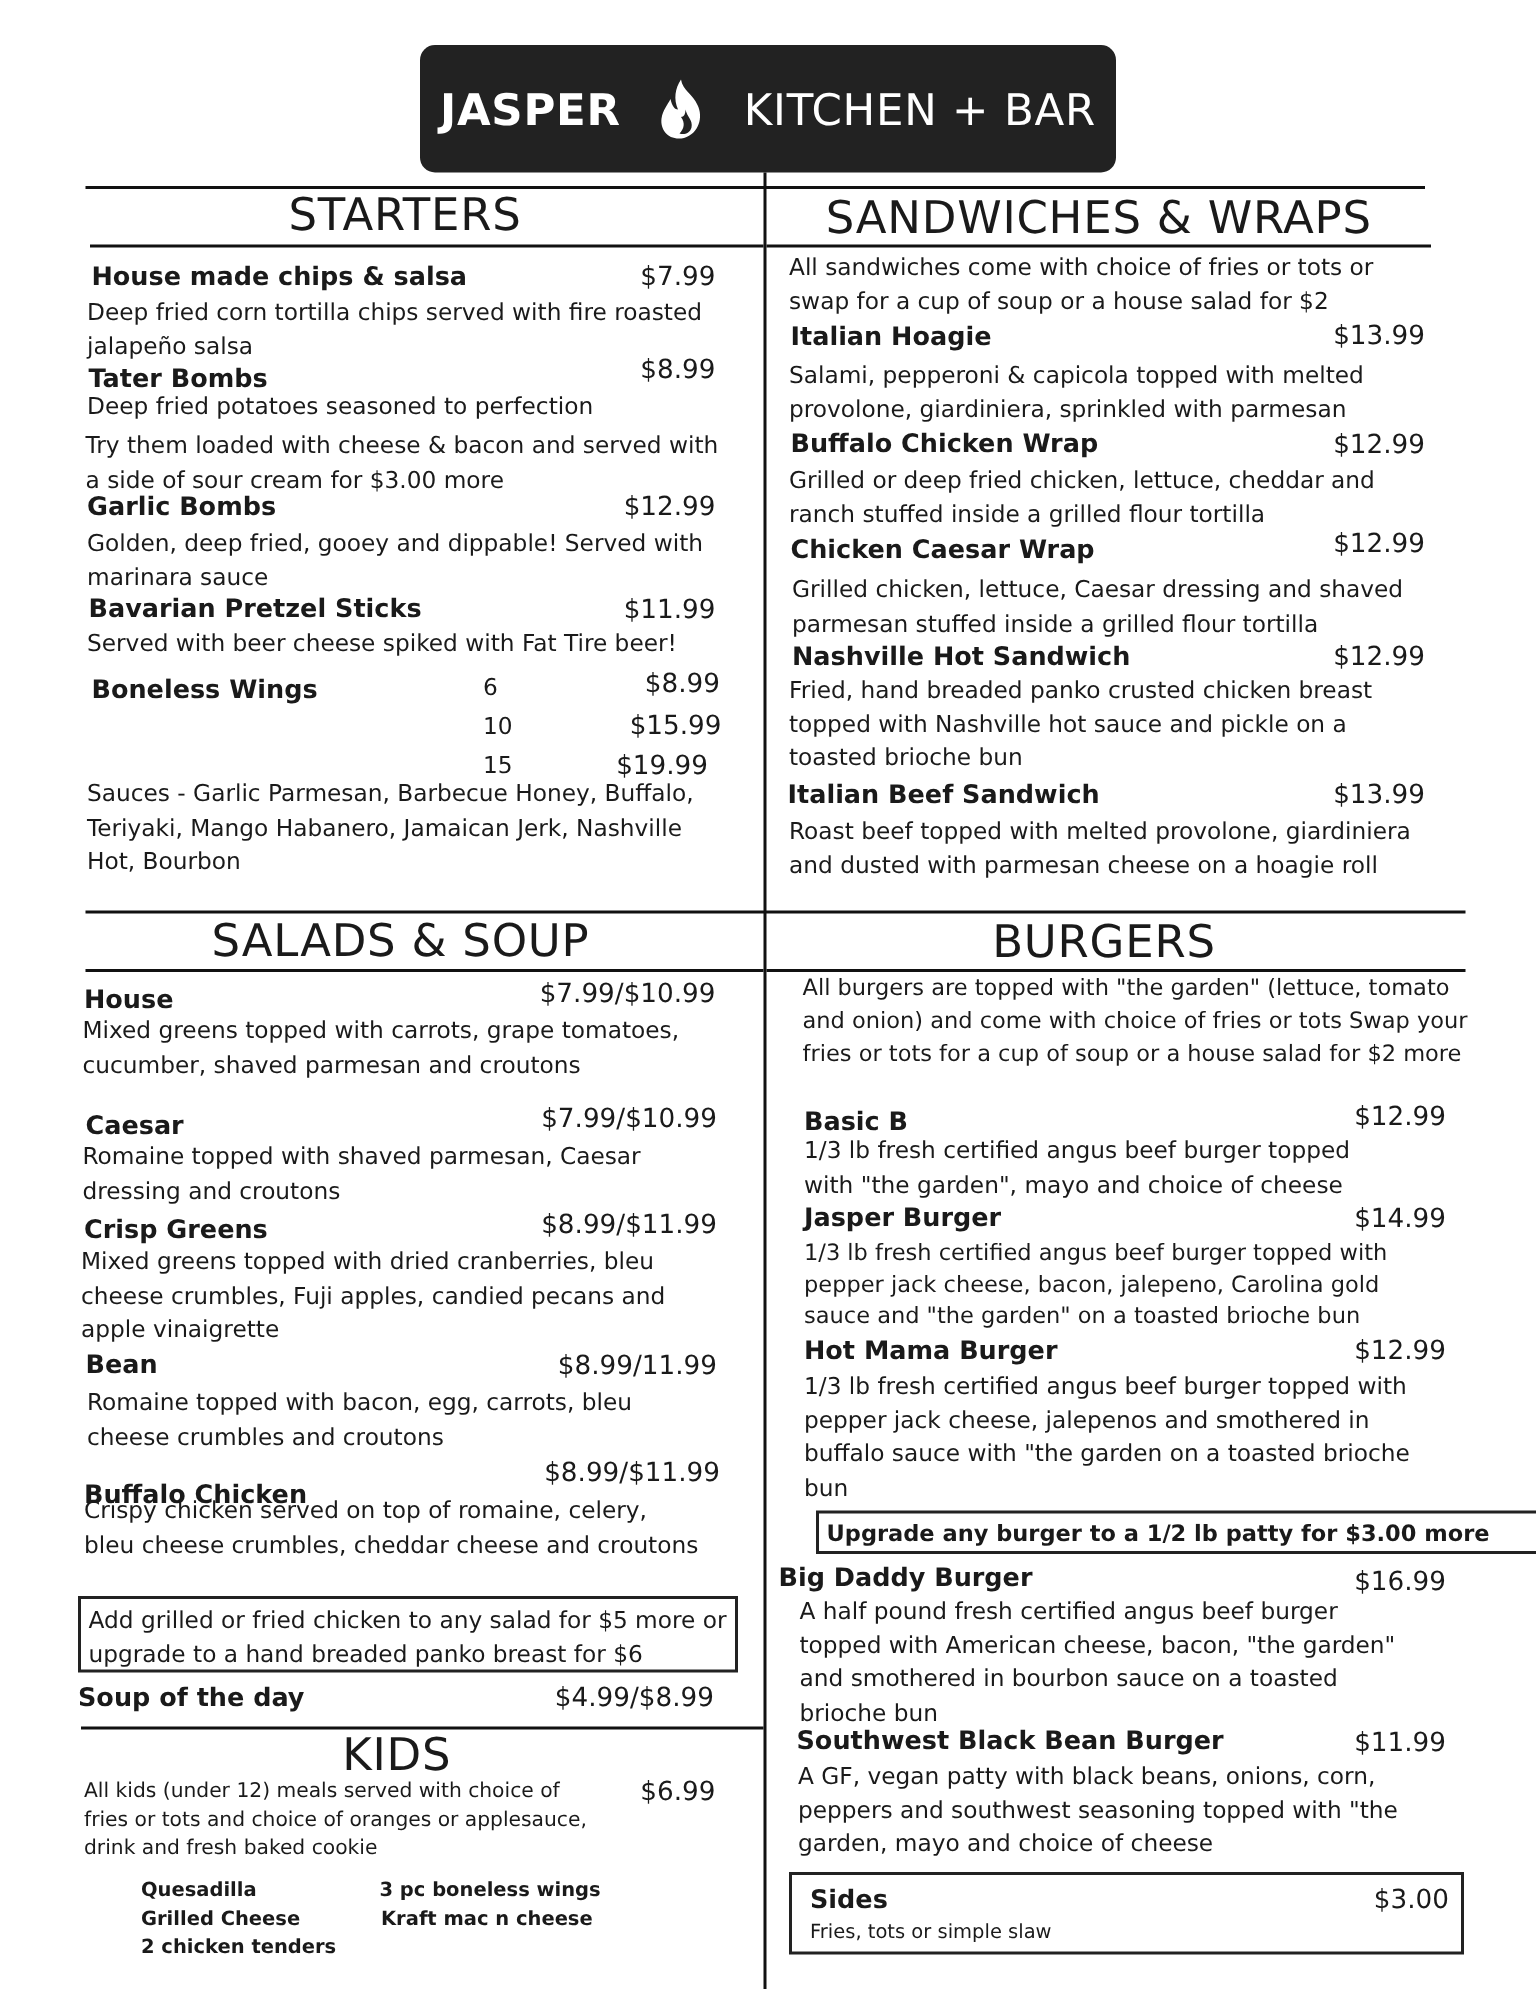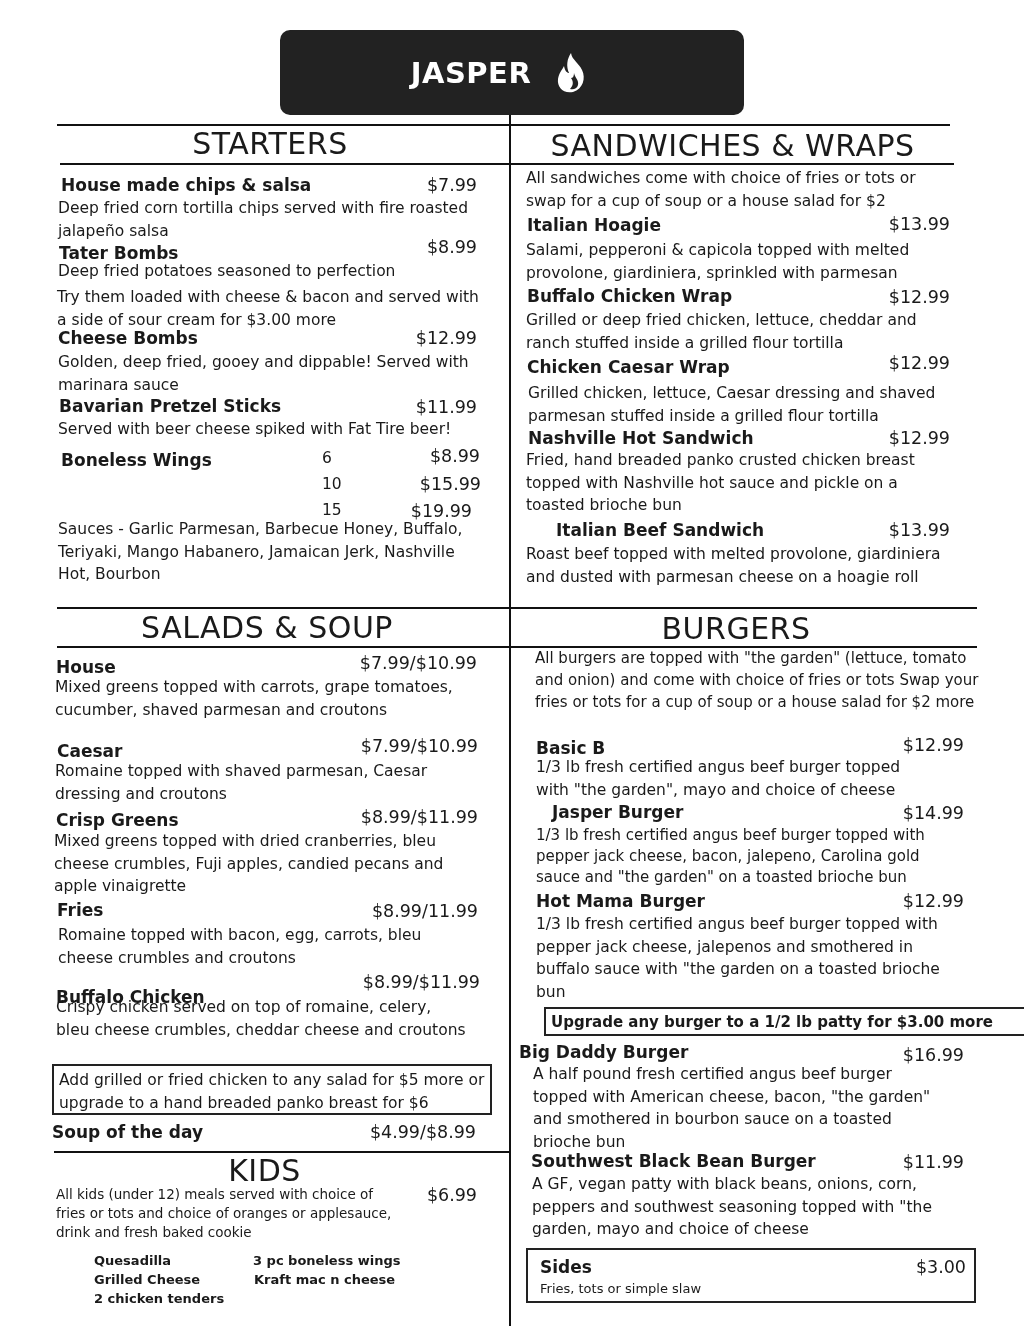--- a/index.html
+++ b/index.html
@@ -23,20 +23,21 @@
 </style>
 </head>
 <body>
 
 <div class="abs header-box">
   <span class="hdr-brand">JASPER</span>
   <svg class="flame" viewBox="0 0 36 44">
     <path d="M18 2 C19 9 26 12 29 19 C33 27 30 38 20 41 C10 43 4 36 5 28 C6 22 9 19 11 15 C12 20 14 22 16 22 C13 15 14 8 18 2 Z" fill="#fff"></path>
     <path d="M21 22 C22 27 26 29 25 34 C24 38 20 39 17 38 C20 35 21 31 18 27 C20 27 21 25 21 22 Z" fill="#222"></path>
   </svg>
+  <span class="hdr-sub">KITCHEN + BAR</span>
 </div>
 
 <div class="vline" style="left:509px; top:115px; height:1211px;"></div>
 <div class="hline" style="left:57px; top:124px; width:893px;"></div>
 <div class="hline" style="left:60px; top:163px; width:449px;"></div>
 <div class="hline" style="left:511px; top:163px; width:443px;"></div>
 <div class="hline" style="left:57px; top:607px; width:920px;"></div>
 <div class="hline" style="left:57px; top:646px; width:452px;"></div>
 <div class="hline" style="left:511px; top:646px; width:466px;"></div>
 <div class="hline" style="left:54px; top:1151px; width:455px;"></div>
@@ -45,21 +46,21 @@
 
 <div class="iname" style="left:61px; top:175px;">House made chips &amp; salsa</div>
 <div class="iprice" style="left:400px; top:175px; width:77px;">$7.99</div>
 <div class="idesc" style="left:58px; top:197px; width:420px;">Deep fried corn tortilla chips served with fire roasted jalapeño salsa</div>
 
 <div class="iname" style="left:59px; top:243px;">Tater Bombs</div>
 <div class="iprice" style="left:400px; top:237px; width:77px;">$8.99</div>
 <div class="idesc" style="left:58px; top:260px; width:420px;">Deep fried potatoes seasoned to perfection</div>
 <div class="idesc" style="left:57px; top:286px; width:425px;">Try them loaded with cheese &amp; bacon and served with a side of sour cream for $3.00 more</div>
 
-<div class="iname" style="left:58px; top:328px;">Cheese Bombs</div>
+<div class="iname" style="left:58px; top:328px;">Garlic Bombs</div>
 <div class="iprice" style="left:400px; top:328px; width:77px;">$12.99</div>
 <div class="idesc" style="left:58px; top:351px; width:420px;">Golden, deep fried, gooey and dippable! Served with marinara sauce</div>
 
 <div class="iname" style="left:59px; top:396px;">Bavarian Pretzel Sticks</div>
 <div class="iprice" style="left:400px; top:397px; width:77px;">$11.99</div>
 <div class="idesc" style="left:58px; top:418px; width:440px; white-space:nowrap;">Served with beer cheese spiked with Fat Tire beer!</div>
 
 <div class="iname" style="left:61px; top:450px;">Boneless Wings</div>
 <div class="idesc" style="left:322px; top:447px;">6</div>
 <div class="iprice" style="left:400px; top:446px; width:80px;">$8.99</div>
@@ -81,39 +82,39 @@
 <div class="idesc" style="left:526px; top:309px; width:430px;">Grilled or deep fried chicken, lettuce, cheddar and ranch stuffed inside a grilled flour tortilla</div>
 
 <div class="iname" style="left:527px; top:357px;">Chicken Caesar Wrap</div>
 <div class="iprice" style="left:870px; top:353px; width:80px;">$12.99</div>
 <div class="idesc" style="left:528px; top:382px; width:435px;">Grilled chicken, lettuce, Caesar dressing and shaved parmesan stuffed inside a grilled flour tortilla</div>
 
 <div class="iname" style="left:528px; top:428px;">Nashville Hot Sandwich</div>
 <div class="iprice" style="left:870px; top:428px; width:80px;">$12.99</div>
 <div class="idesc" style="left:526px; top:449px; width:430px;">Fried, hand breaded panko crusted chicken breast topped with Nashville hot sauce and pickle on a toasted brioche bun</div>
 
-<div class="iname" style="left:525px; top:520px;margin-left:31px;">Italian Beef Sandwich</div>
+<div class="iname" style="left:525px; top:520px;">Italian Beef Sandwich</div>
 <div class="iprice" style="left:870px; top:520px; width:80px;">$13.99</div>
 <div class="idesc" style="left:526px; top:543px; width:430px;">Roast beef topped with melted provolone, giardiniera and dusted with parmesan cheese on a hoagie roll</div>
 
 <div class="sec-title" style="left:57px; top:610px; width:420px;">SALADS &amp; SOUP</div>
 
 <div class="iname" style="left:56px; top:657px;">House</div>
 <div class="iprice" style="left:340px; top:653px; width:137px;">$7.99/$10.99</div>
 <div class="idesc" style="left:55px; top:676px; width:400px;">Mixed greens topped with carrots, grape tomatoes, cucumber, shaved parmesan and croutons</div>
 
 <div class="iname" style="left:57px; top:741px;">Caesar</div>
 <div class="iprice" style="left:340px; top:736px; width:138px;">$7.99/$10.99</div>
 <div class="idesc" style="left:55px; top:760px; width:420px;">Romaine topped with shaved parmesan, Caesar dressing and croutons</div>
 
 <div class="iname" style="left:56px; top:810px;">Crisp Greens</div>
 <div class="iprice" style="left:340px; top:807px; width:138px;">$8.99/$11.99</div>
 <div class="idesc" style="left:54px; top:830px; width:425px;">Mixed greens topped with dried cranberries, bleu cheese crumbles, Fuji apples, candied pecans and apple vinaigrette</div>
 
-<div class="iname" style="left:57px; top:900px;">Fries</div>
+<div class="iname" style="left:57px; top:900px;">Bean</div>
 <div class="iprice" style="left:340px; top:901px; width:138px;">$8.99/11.99</div>
 <div class="idesc" style="left:58px; top:924px; width:410px;">Romaine topped with bacon, egg, carrots, bleu cheese crumbles and croutons</div>
 
 <div class="iname" style="left:56px; top:973px;margin-top:14px;">Buffalo Chicken</div>
 <div class="iprice" style="left:340px; top:972px; width:140px;">$8.99/$11.99</div>
 <div class="idesc" style="left:56px; top:996px; width:410px;">Crispy chicken served on top of romaine, celery, bleu cheese crumbles, cheddar cheese and croutons</div>
 
 <div class="note-box" style="left:52px; top:1064px; width:440px; height:51px;">
   <div class="idesc" style="left:5px; top:3px; width:430px;">Add grilled or fried chicken to any salad for $5 more or upgrade to a hand breaded panko breast for $6</div>
 </div>
@@ -131,21 +132,21 @@
 <div class="kid-item" style="left:253px; top:1253px;">3 pc boneless wings</div>
 <div class="kid-item" style="left:254px; top:1272px;">Kraft mac n cheese</div>
 
 <div class="sec-title" style="left:511px; top:611px; width:450px;">BURGERS</div>
 <div class="idesc" style="left:535px; top:648px; width:445px; font-size:15px; line-height:21.8px;">All burgers are topped with "the garden" (lettuce, tomato and onion) and come with choice of fries or tots Swap your fries or tots for a cup of soup or a house salad for $2 more</div>
 
 <div class="iname" style="left:536px; top:738px;">Basic B</div>
 <div class="iprice" style="left:880px; top:735px; width:84px;">$12.99</div>
 <div class="idesc" style="left:536px; top:756px; width:400px;">1/3 lb fresh certified angus beef burger topped with "the garden", mayo and choice of cheese</div>
 
-<div class="iname" style="left:552px; top:802px;">Jasper Burger</div>
+<div class="iname" style="left:536px; top:802px;">Jasper Burger</div>
 <div class="iprice" style="left:880px; top:803px; width:84px;">$14.99</div>
 <div class="idesc" style="left:536px; top:825px; width:420px; font-size:15px; line-height:21px;">1/3 lb fresh certified angus beef burger topped with pepper jack cheese, bacon, jalepeno, Carolina gold sauce and "the garden" on a toasted brioche bun</div>
 
 <div class="iname" style="left:536px; top:891px;">Hot Mama Burger</div>
 <div class="iprice" style="left:880px; top:891px; width:84px;">$12.99</div>
 <div class="idesc" style="left:536px; top:913px; width:420px;">1/3 lb fresh certified angus beef burger topped with pepper jack cheese, jalepenos and smothered in buffalo sauce with "the garden on a toasted brioche bun</div>
 
 <div class="note-box" style="left:544px; top:1007px; width:484px; height:29px;font-weight:bold;">
   <div class="idesc" style="left:5px; top:2px; width:435px; font-size:15px; white-space:nowrap;">Upgrade any burger to a 1/2 lb patty for $3.00 more</div>
 </div>

